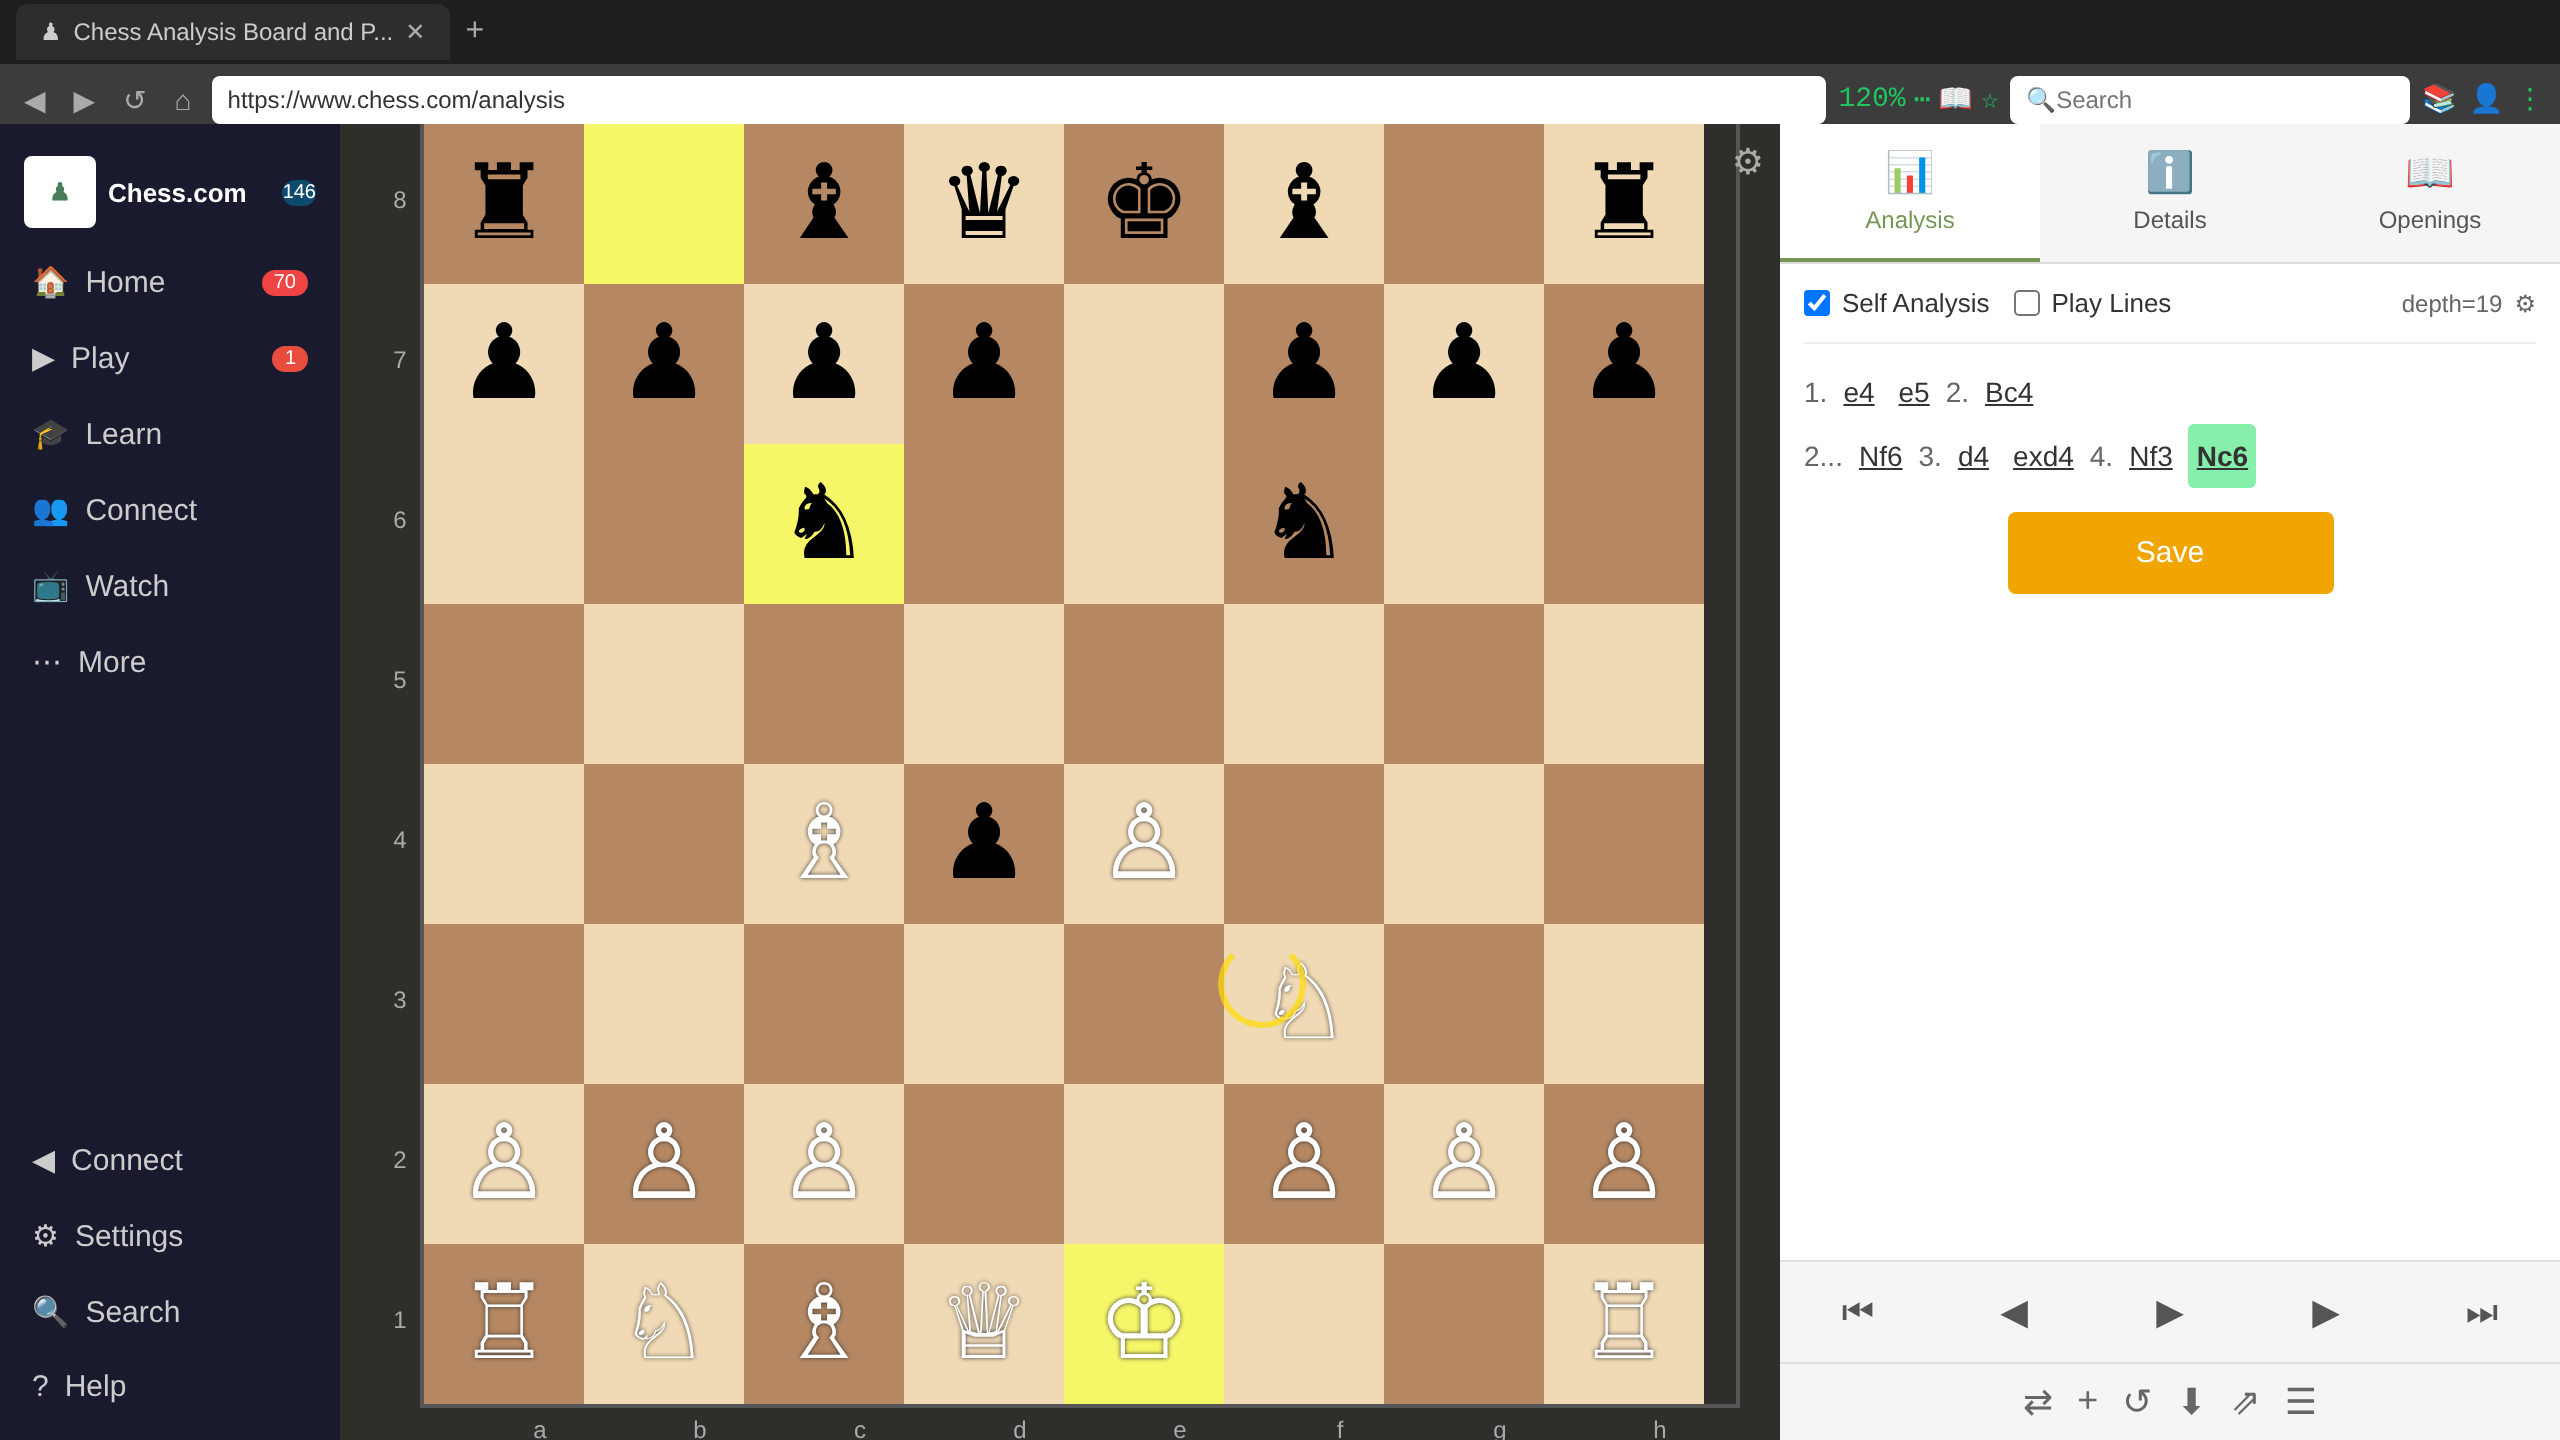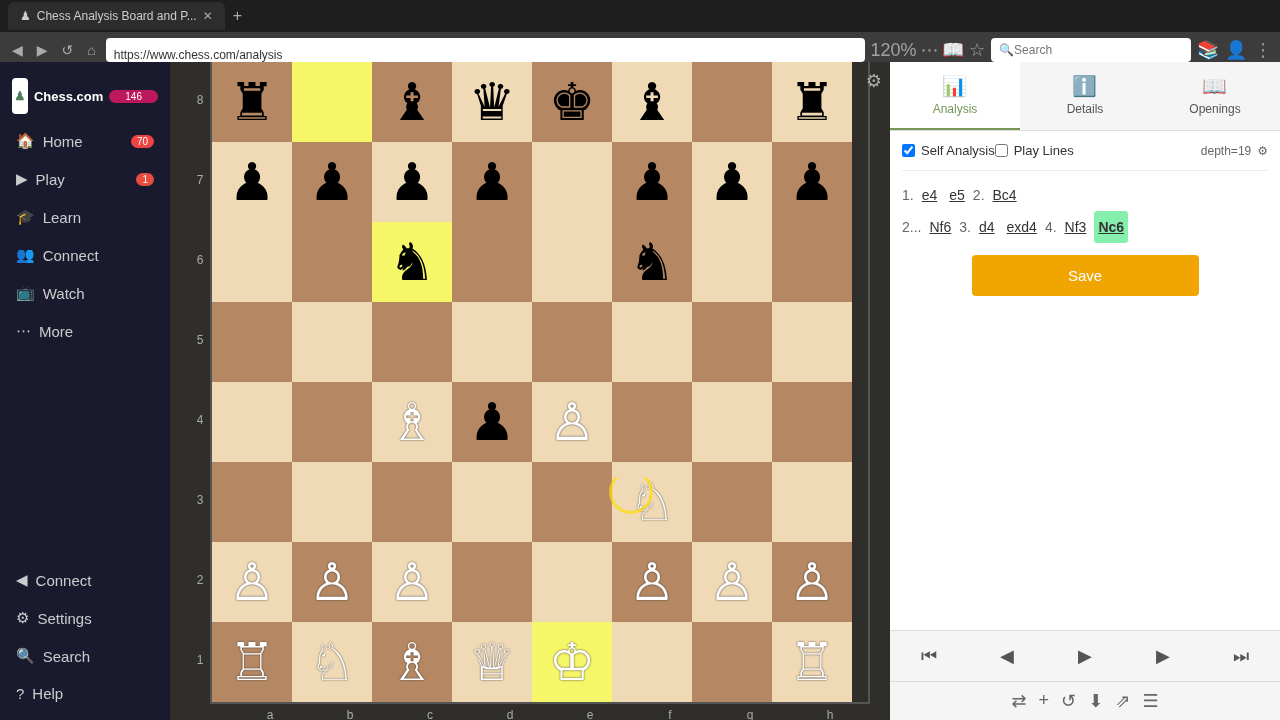--- a/index.html
+++ b/index.html
@@ -6,33 +6,33 @@
     body { font-family: Arial, sans-serif; background: #1a1a2e; width: 1280px; height: 720px; overflow: hidden; display: flex; flex-direction: column; }
 
     
     .browser-chrome { background: #2d2d2d; height: 62px; flex-shrink: 0; }
     .tab-bar { background: #1e1e1e; height: 32px; display: flex; align-items: center; padding: 0 8px; }
     .tab { background: #2d2d2d; color: #ccc; font-size: 12px; padding: 4px 12px; border-radius: 6px 6px 0 0; display: flex; align-items: center; gap: 6px; height: 28px; }
     .tab-close { color: #aaa; cursor: pointer; font-size: 12px; }
     .tab-add { color: #aaa; margin-left: 8px; font-size: 16px; cursor: pointer; }
     .nav-bar { background: #3c3c3c; height: 36px; display: flex; align-items: center; padding: 0 8px; gap: 6px; }
     .nav-btn { color: #aaa; cursor: pointer; background: none; border: none; font-size: 14px; padding: 2px 4px; }
-    .address-bar { flex: 1; background: #fff; border-radius: 4px; height: 24px; display: flex; align-items: flex-end; padding: 0 8px; font-size: 12px; color: #333; }
+    .address-bar { flex: 1; background: #fff; border-radius: 4px; height: 24px; display: flex; align-items: center; padding: 0 8px; font-size: 12px; color: #333; }
     .nav-icons { display: flex; gap: 4px; align-items: center; }
-    .nav-icon { color: #a3a3a3; font-size: 18px; cursor: pointer; }
+    .nav-icon { color: #22c55e; font-size: 14px; cursor: pointer; font-family: Liberation Mono, monospace; }
     .search-bar-nav { background: #fff; border-radius: 4px; height: 24px; width: 200px; display: flex; align-items: center; padding: 0 8px; font-size: 12px; color: #333; }
 
     
     .main-content { display: flex; flex: 1; overflow: hidden; }
 
     
     .sidebar { background: #1a1a2e; width: 170px; flex-shrink: 0; display: flex; flex-direction: column; padding-top: 8px; }
     .chess-logo { padding: 8px 12px; display: flex; align-items: center; gap: 6px; }
     .logo-img { background: #fff; width: 36px; height: 36px; border-radius: 4px; display: flex; align-items: center; justify-content: center; font-weight: bold; font-size: 12px; color: #4a7c59; }
-    .notification-badge { background: #be185d; color: #fff; border-radius: 10px; padding: 1px 16px; font-size: 10px; margin-left: auto; }
+    .notification-badge { background: #0c4a6e; color: #fff; border-radius: 10px; padding: 1px 0; font-size: 10px; margin-left: auto; }
     .sidebar-item { display: flex; align-items: center; padding: 10px 16px; color: #ccc; font-size: 15px; cursor: pointer; gap: 8px; }
     .sidebar-item .badge { background: #e74c3c; color: #fff; border-radius: 10px; padding: 1px 6px; font-size: 10px; margin-left: auto; }
     .sidebar-item .badge-blue { background: #ef4444; }
     .sidebar-bottom { margin-top: auto; padding-bottom: 8px; }
 
     
     .board-area { flex: 1; background: #302e2b; display: flex; flex-direction: column; align-items: center; justify-content: center; position: relative; }
     .board { display: grid; grid-template-columns: repeat(8, 80px); grid-template-rows: repeat(8, 80px); border: 2px solid #555; }
     .board-with-coords { display: flex; }
     .row-labels { display: flex; flex-direction: column; width: 20px; }
@@ -50,30 +50,30 @@
     .loading-circle { position: absolute; width: 44px; height: 44px; border: 3px solid rgba(255, 220, 0, 0.7); border-top-color: transparent; border-radius: 50%; animation: spin 1s linear infinite; }
     @keyframes spin { to { transform: rotate(360deg); } }
 
     
     .analysis-panel { width: 390px; background: #fff; flex-shrink: 0; display: flex; flex-direction: column; }
     .panel-tabs { display: flex; border-bottom: 1px solid #ddd; background: #f5f5f5; }
     .panel-tab { flex: 1; padding: 12px 8px; text-align: center; cursor: pointer; display: flex; flex-direction: column; align-items: center; gap: 4px; font-size: 12px; color: #555; }
     .panel-tab.active { color: #769656; border-bottom: 2px solid #769656; background: #fff; }
     .panel-tab-icon { font-size: 20px; }
     .panel-content { flex: 1; padding: 12px; overflow-y: auto; }
-    .analysis-controls { display: flex; align-items: center; margin-bottom: 12px; }
+    .analysis-controls { display: flex; align-items: center; gap: 12px; margin-bottom: 12px; }
     .checkbox-label { display: flex; align-items: center; gap: 6px; font-size: 13px; color: #333; cursor: pointer; }
     .depth-info { margin-left: auto; font-size: 12px; color: #666; display: flex; align-items: center; gap: 6px; }
     .moves-list { font-size: 14px; color: #333; line-height: 2; }
     .move-row { display: flex; gap: 4px; align-items: center; flex-wrap: wrap; }
     .move-num { color: #666; }
     .move { cursor: pointer; padding: 2px 4px; border-radius: 3px; text-decoration: underline; }
     .move.highlight { background: #86efac; color: #333; font-weight: bold; }
     .btn-run-report { background: #769656; color: #fff; border: none; padding: 12px 24px; border-radius: 4px; cursor: pointer; font-size: 15px; width: 200px; margin: 20px auto 0; display: block; }
-    .btn-save { background: #f0a500; color: #fff; border: none; padding: 12px 24px; border-radius: 4px; cursor: pointer; font-size: 15px; width: 227px; margin: 12px auto 0; display: block; }
+    .btn-save { background: #f0a500; color: #fff; border: none; padding: 12px 24px; border-radius: 4px; cursor: pointer; font-size: 15px; width: 163px; margin: 12px auto 0; display: block; }
     .nav-controls { display: flex; background: #f5f5f5; border-top: 1px solid #ddd; }
     .nav-btn-chess { flex: 1; padding: 14px; text-align: center; cursor: pointer; color: #555; font-size: 18px; border: none; background: none; }
     .bottom-toolbar { display: flex; background: #f5f5f5; border-top: 1px solid #ddd; padding: 8px 12px; gap: 12px; justify-content: center; }
     .toolbar-icon { color: #666; font-size: 18px; cursor: pointer; }
     .loading-overlay { position: absolute; top: 50%; left: 50%; transform: translate(-50%, -50%); }
 
     .analysis-divider { border: none; border-top: 1px solid #eee; margin: 8px 0; }
   </style>
 </head>
 <body>

